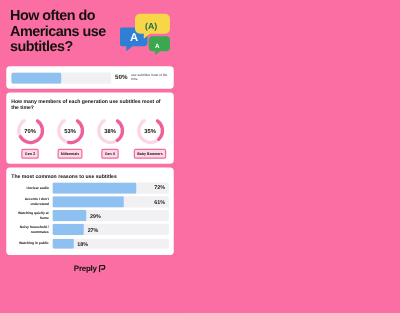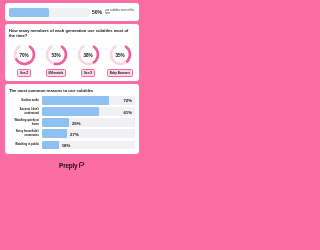--- a/index.html
+++ b/index.html
@@ -214,20 +214,43 @@
   .logo-mark {
     width: 6px;
     height: 6px;
   }
 </style>
 </head>
 <body>
 
 <div class="page">
 
+  <div class="header">
+    <h1 class="title">How often do Americans use subtitles?</h1>
+
+    <div class="bubbles">
+      <svg viewBox="0 0 42 36" width="42" height="36">
+
+        <g>
+          <path d="M2 13 h17 a3 3 0 0 1 3 3 v9 a3 3 0 0 1 -3 3 h-9 l-5 4 v-4 h-3 a3 3 0 0 1 -3 -3 v-9 a3 3 0 0 1 3 -3 z" fill="#2f7fd6"></path>
+          <text x="8" y="24" font-family="Liberation Sans, sans-serif" font-size="9" font-weight="bold" fill="#ffffff">A</text>
+        </g>
+
+        <g>
+          <path d="M16 2 h20 a4 4 0 0 1 4 4 v8 a4 4 0 0 1 -4 4 h-12 l-5 4 v-4 h-3 a4 4 0 0 1 -4 -4 v-8 a4 4 0 0 1 4 -4 z" fill="#f7d64a"></path>
+          <text x="20" y="14" font-family="Liberation Sans, sans-serif" font-size="7" font-weight="bold" fill="#1b6b4a">(A)</text>
+        </g>
+
+        <g>
+          <path d="M26 20 h11 a3 3 0 0 1 3 3 v6 a3 3 0 0 1 -3 3 h-5 l-4 3 v-3 h-2 a3 3 0 0 1 -3 -3 v-6 a3 3 0 0 1 3 -3 z" fill="#3aa84f"></path>
+          <text x="28" y="29" font-family="Liberation Sans, sans-serif" font-size="5" font-weight="bold" fill="#ffffff">A</text>
+        </g>
+      </svg>
+    </div>
+  </div>
 
   <div class="card stat-card">
     <div class="bar-track">
       <div class="bar-fill" id="overall-fill" style="width: 50%;"></div>
     </div>
     <div class="bar-pct">50%</div>
     <div class="stat-note">use subtitles most of the time</div>
   </div>
 
   <div class="card gen-card">

